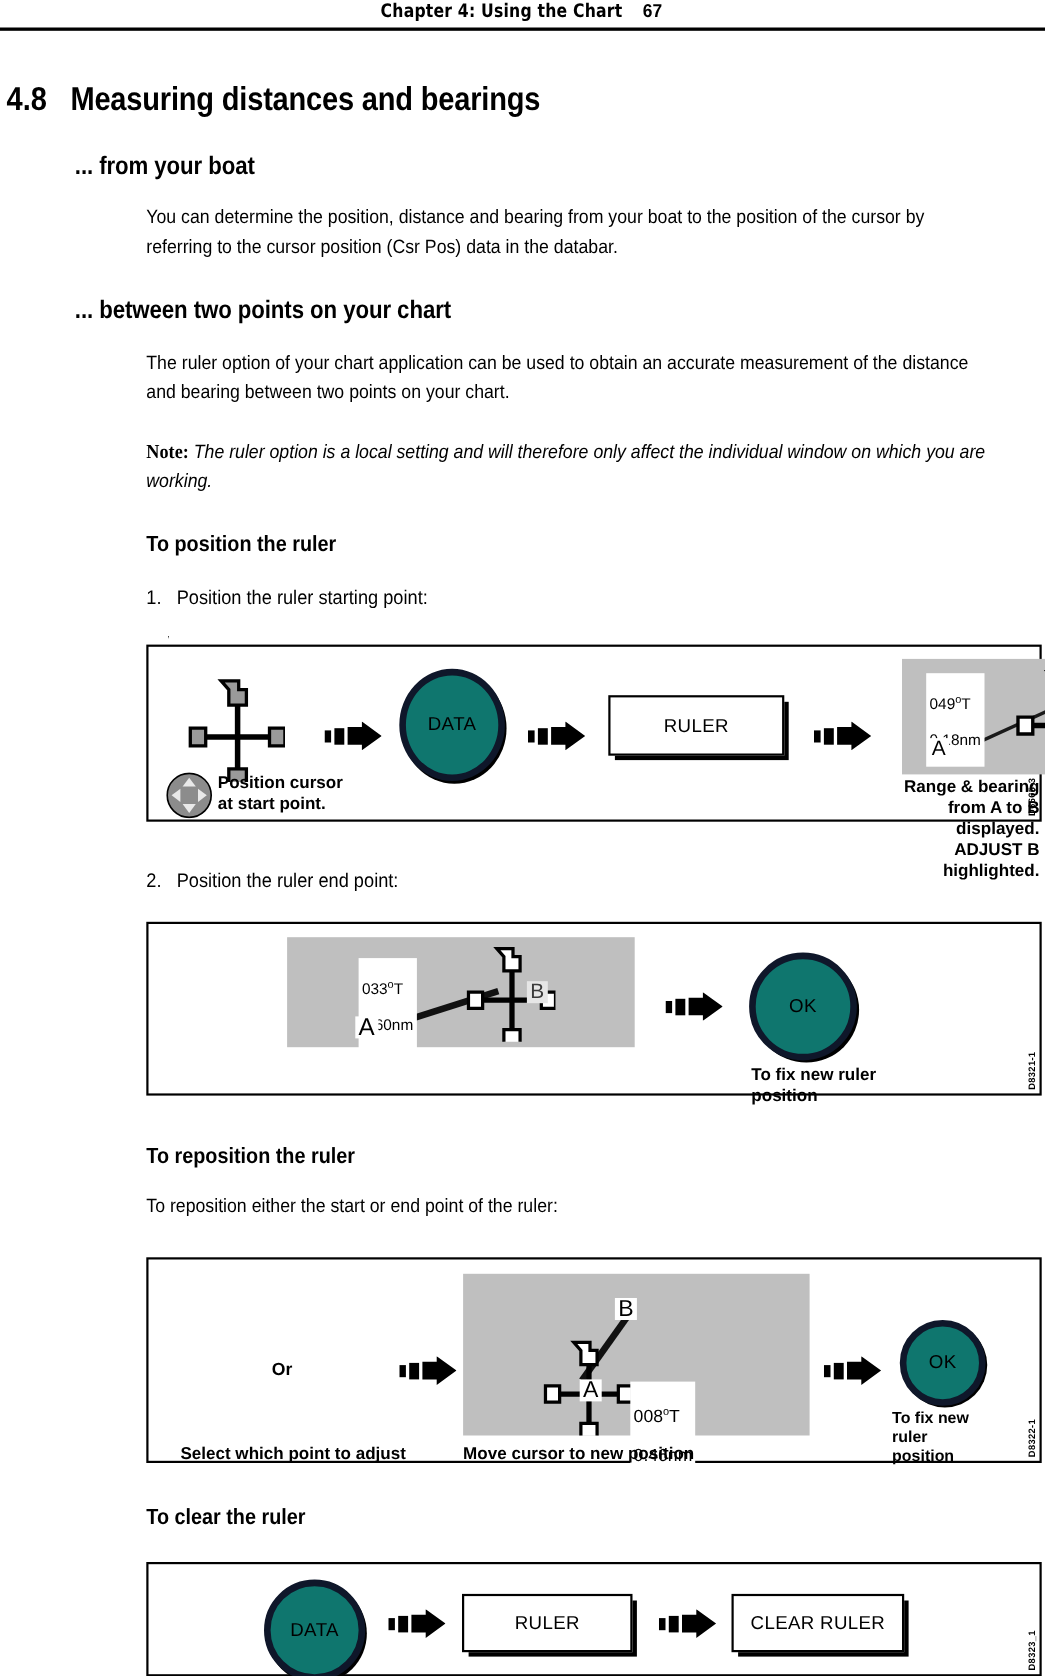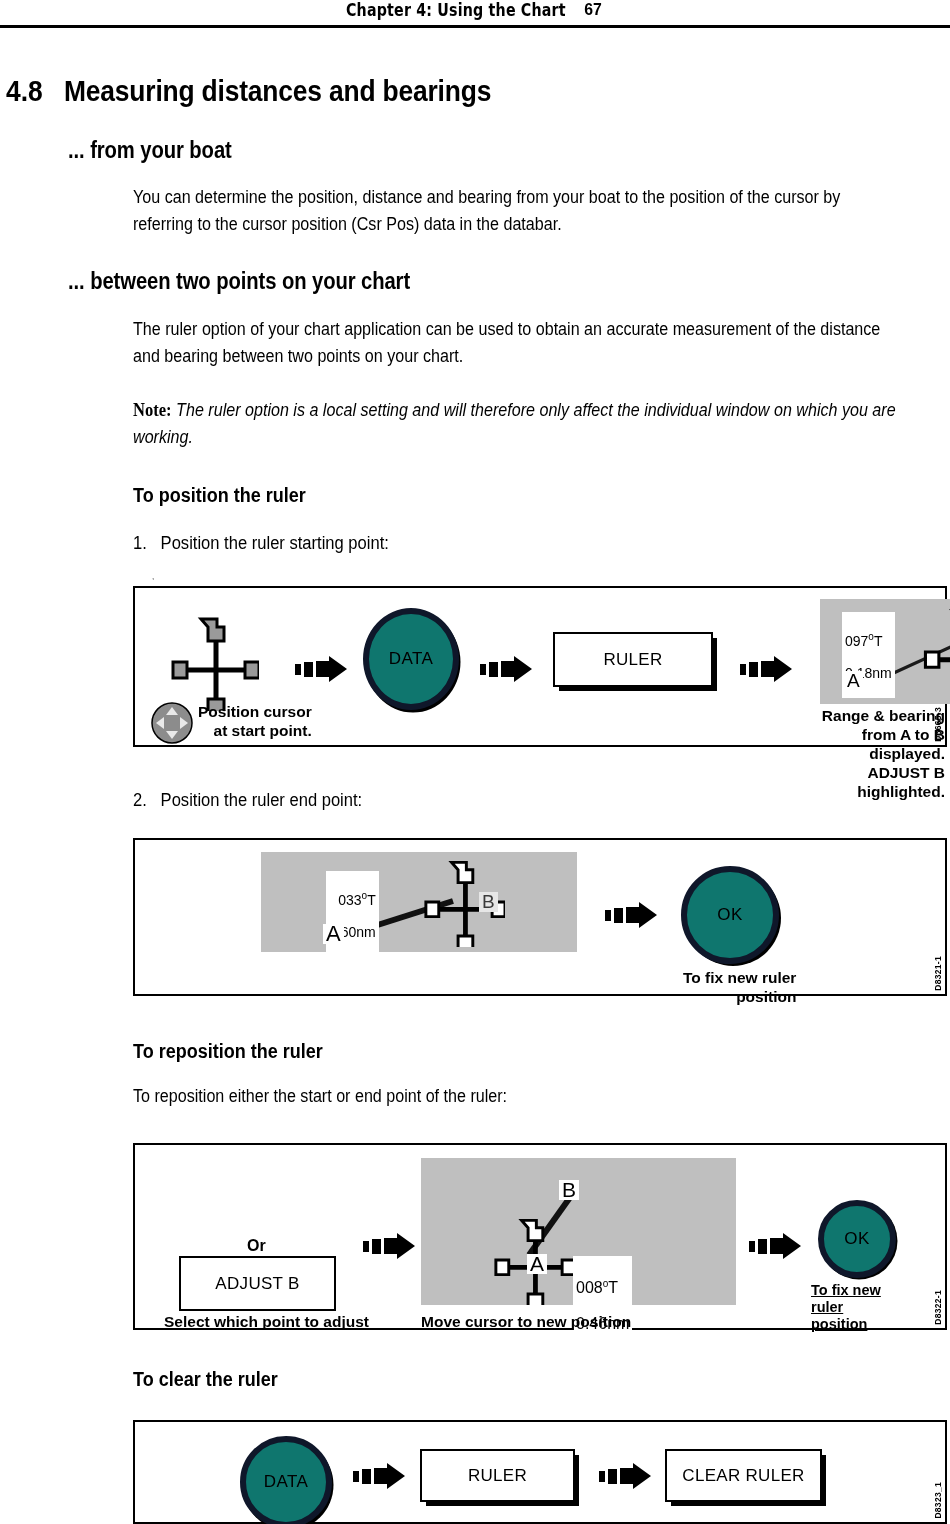--- a/index.html
+++ b/index.html
@@ -283,49 +283,49 @@
 
     <svg style="position:absolute; left:0; top:0;" width="218" height="105">
       <line x1="43" y1="88" x2="133" y2="47" stroke="#1a1a1a" stroke-width="3.2"></line>
     </svg>
 
     <svg style="position:absolute; left:92px; top:4px;" width="96" height="96" viewBox="0 0 100 100">
       <path d="M42 8 h16 v8 h7 v14 h-7 v28 h28 v-7 h14 v16 h-14 v-7 h-28 v28 h7 v14 h-16 v-14 h7 v-28 h-28 v7 h-14 v-16 h14 v7 h28 v-28 h-7 v-14 z" fill="#ffffff" stroke="#000" stroke-width="3.2"></path>
     </svg>
 
     <div class="dlabel" style="left:22px; top:13px;">
-      <div><span>097</span><sup>o</sup><span>T</span></div>
+      <div><span>049</span><sup>o</sup><span>T</span></div>
       <div>0.18nm</div>
     </div>
 
     <div class="ptlabel" style="left:24px; top:72px;">A</div>
 
   </div>
 
   <svg style="position:absolute; left:16px; top:114px;" width="42" height="42" viewBox="0 0 42 42">
     <circle cx="21" cy="21" r="20" fill="#8c8c8c" stroke="#000" stroke-width="1.5"></circle>
     <path d="M21 5 l6 8 h-12 z" fill="#e9e9e9"></path>
     <path d="M21 37 l6 -8 h-12 z" fill="#e9e9e9"></path>
     <path d="M5 21 l8 -6 v12 z" fill="#e9e9e9"></path>
     <path d="M37 21 l-8 -6 v12 z" fill="#e9e9e9"></path>
   </svg>
-  <div class="cap" style="left:63px; top:114px;text-align:right;">Position cursor
+  <div class="cap" style="left:63px; top:114px;">Position cursor
 at start point.</div>
 
   <div class="cap" style="left:685px; top:118px;text-align:right;">Range &amp; bearing from A to B
 displayed. ADJUST B highlighted.</div>
 
   <div class="fig-id" style="right:2px; bottom:3px;">D6665-3</div>
 </div>
 
 <div class="step" style="top:790px;">
   <span class="num">2.</span><span>Position the ruler end point:</span>
 </div>
 
-<div class="fig" style="left:133px; top:838px; width:814px; height:158px;text-align:right;">
+<div class="fig" style="left:133px; top:838px; width:814px; height:158px;">
 
   <div class="chartpanel" style="left:126px; top:12px; width:316px; height:100px;">
 
     <svg style="position:absolute; left:0; top:0;" width="316" height="100">
       <line x1="82" y1="84" x2="192" y2="49" stroke="#111" stroke-width="6"></line>
     </svg>
 
     <svg style="position:absolute; left:152px; top:3px;" width="92" height="92" viewBox="0 0 100 100">
       <path d="M42 8 h16 v8 h7 v14 h-7 v28 h28 v-7 h14 v16 h-14 v-7 h-28 v28 h7 v14 h-16 v-14 h7 v-28 h-28 v7 h-14 v-16 h14 v7 h28 v-28 h-7 v-14 z" fill="#ffffff" stroke="#000" stroke-width="3.2"></path>
     </svg>
@@ -354,23 +354,20 @@
 
   <div class="fig-id" style="right:2px; bottom:3px;">D8321-1</div>
 </div>
 
 <div class="h3" style="top:1040px;">To reposition the ruler</div>
 <div class="body-p" style="top:1083px;">To reposition either the start or end point of the ruler:</div>
 
 <div class="fig" style="left:133px; top:1143px; width:814px; height:187px;">
 
   <div class="or-lbl" style="left:112px; top:92px;">Or</div>
-  <div class="rect-btn flat" style="left:44px; top:111px; width:157px; height:55px;">
-    <span>ADJUST B</span>
-  </div>
   <div class="cap reg" style="left:29px; top:167px;">Select which point to adjust</div>
 
   <svg class="arrow-ico" style="left:228px; top:88px;" width="52" height="26" viewBox="0 0 52 26">
     <rect x="0" y="8" width="6" height="11" fill="#000"></rect>
     <rect x="9" y="6" width="9" height="15" fill="#000"></rect>
     <path d="M21 5 h13 V0 l18 13 l-18 13 v-5 H21 z" fill="#000"></path>
   </svg>
 
   <div class="chartpanel" style="left:286px; top:13px; width:315px; height:147px;">
 
@@ -395,21 +392,21 @@
 
   <svg class="arrow-ico" style="left:614px; top:88px;" width="52" height="26" viewBox="0 0 52 26">
     <rect x="0" y="8" width="6" height="11" fill="#000"></rect>
     <rect x="9" y="6" width="9" height="15" fill="#000"></rect>
     <path d="M21 5 h13 V0 l18 13 l-18 13 v-5 H21 z" fill="#000"></path>
   </svg>
 
   <div class="oval-btn" style="left:683px; top:55px; width:78px; height:78px; box-shadow:2px 2px 0 -0.5px #000;">
     <span>OK</span>
   </div>
-  <div class="cap reg" style="left:676px; top:137px; font-size:14.5px; line-height:17px;text-decoration:underline;">To fix new
+  <div class="cap reg" style="left:676px; top:137px; font-size:14.5px; line-height:17px;">To fix new
 ruler
 position</div>
 
   <div class="fig-id" style="right:2px; bottom:3px;">D8322-1</div>
 </div>
 
 <div class="h3" style="top:1368px;">To clear the ruler</div>
 
 <div class="fig" style="left:133px; top:1420px; width:814px; height:104px;">
 

